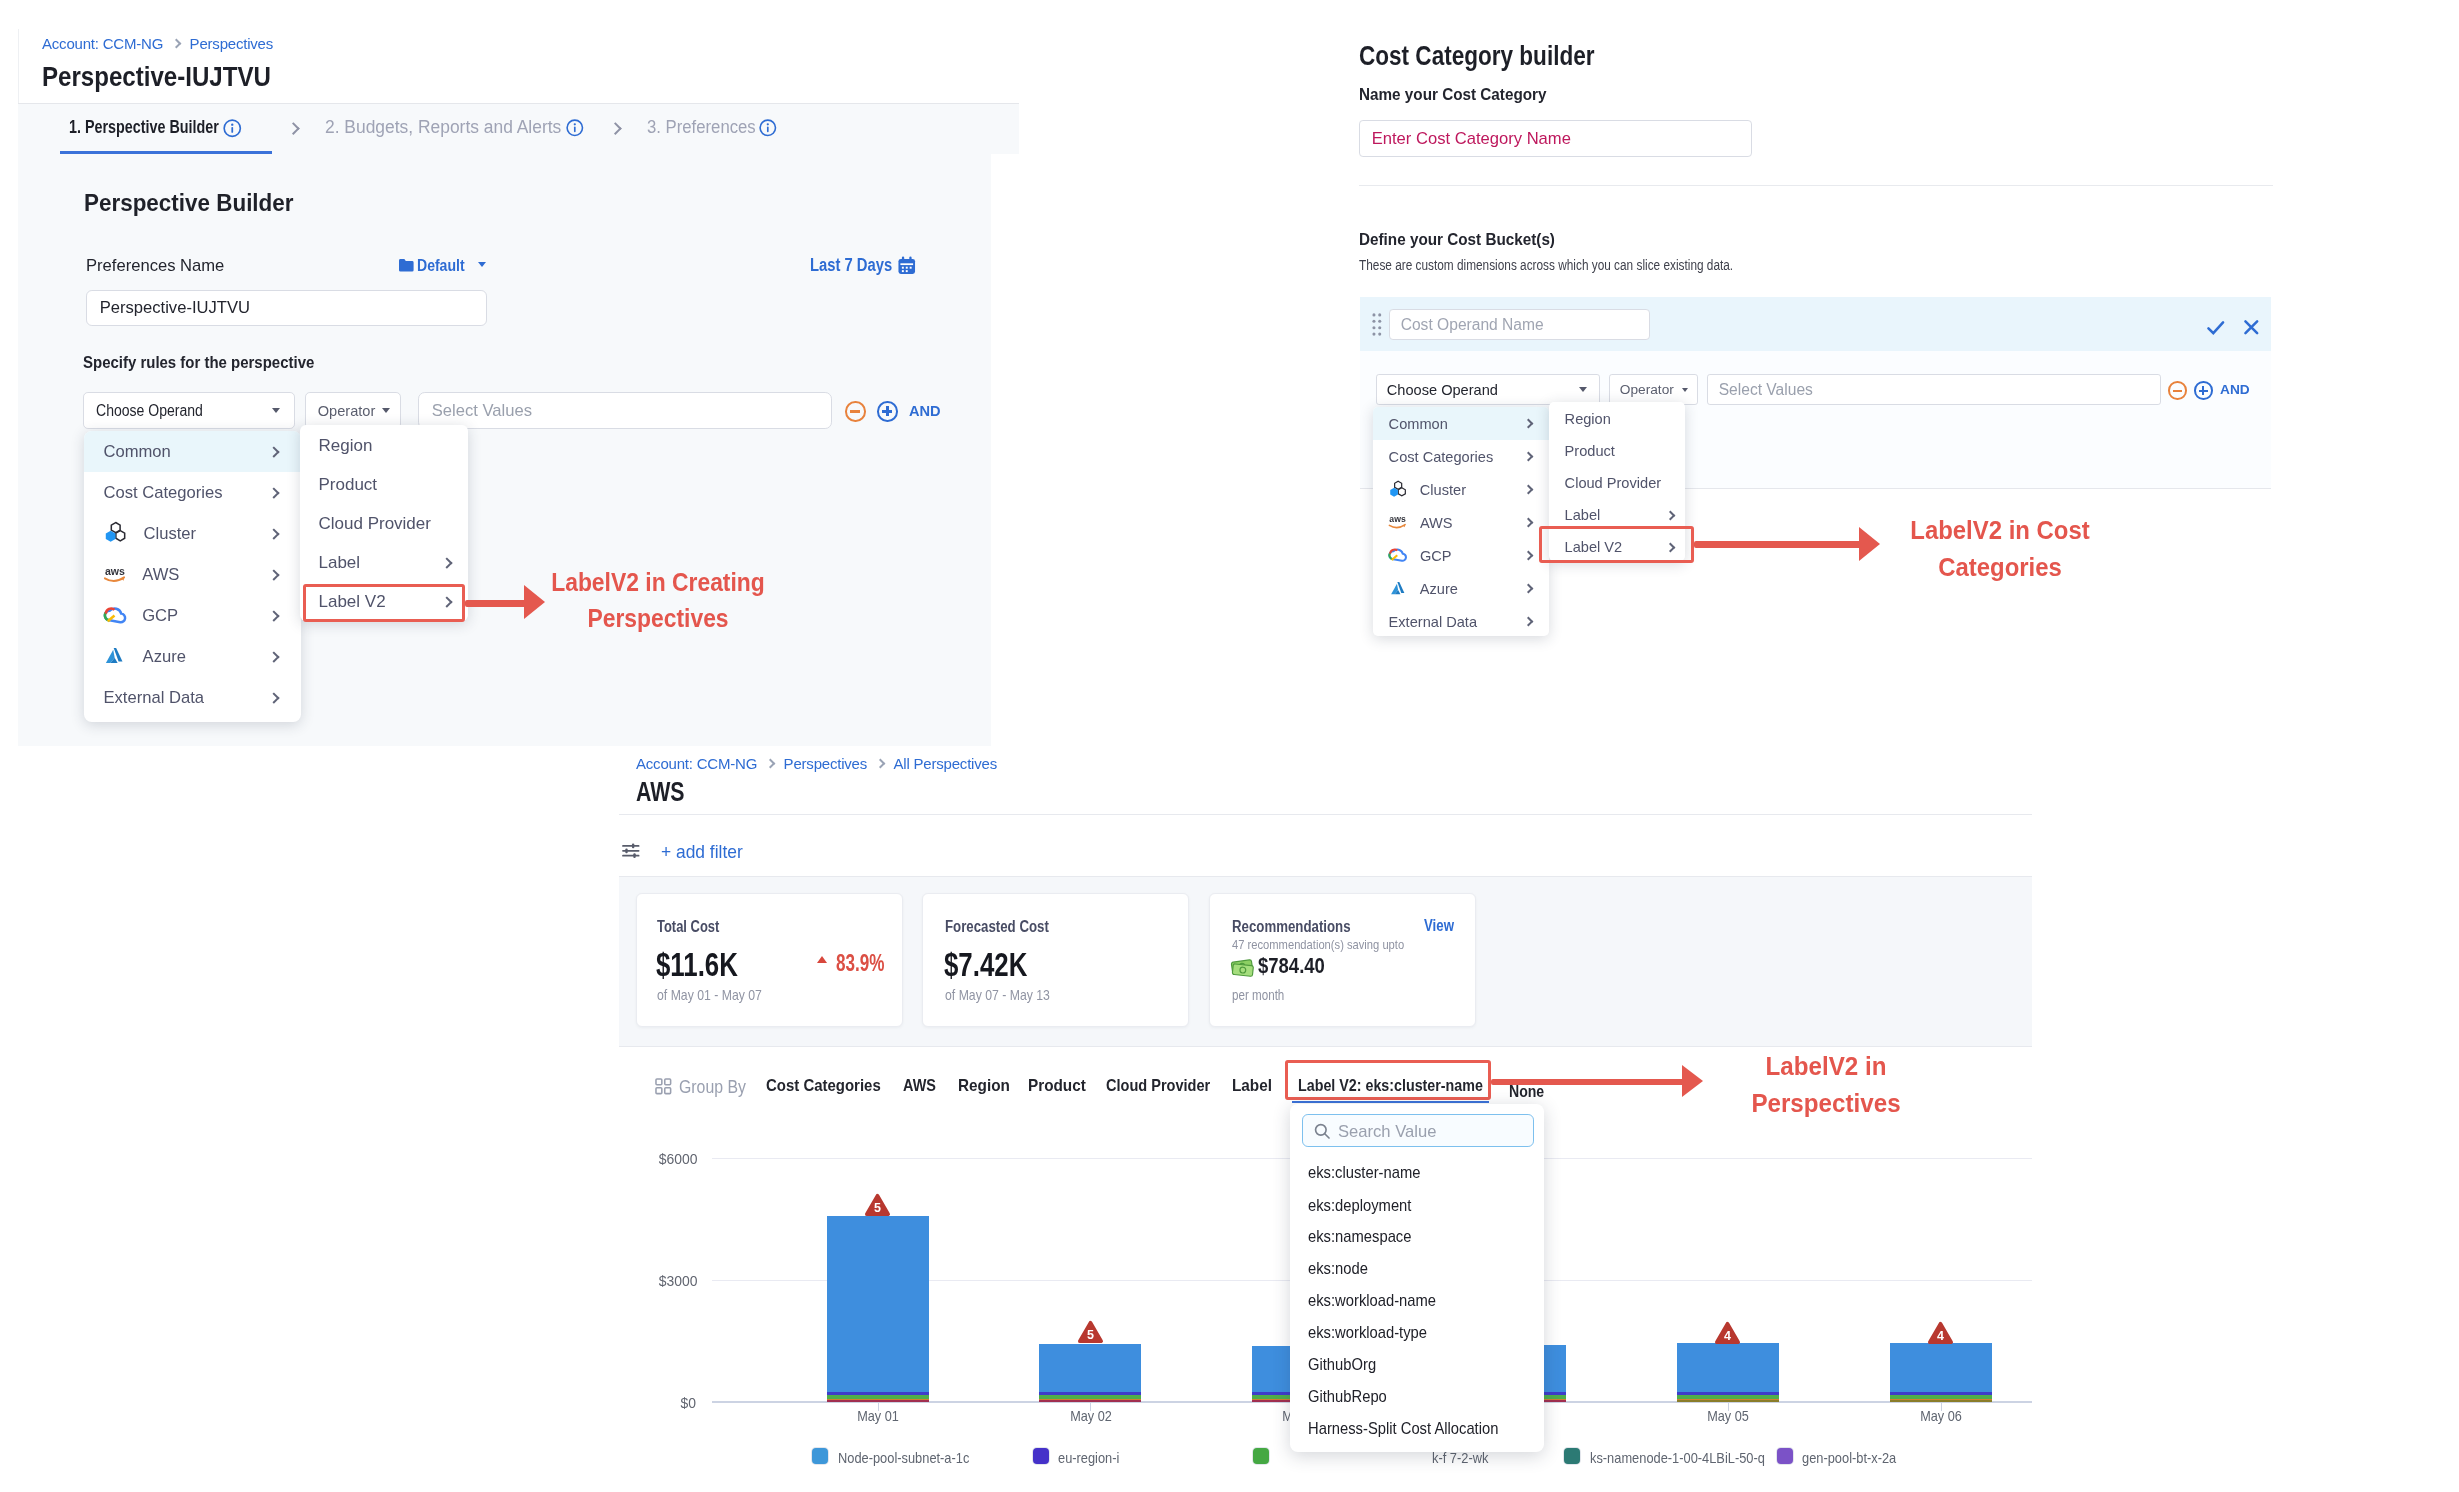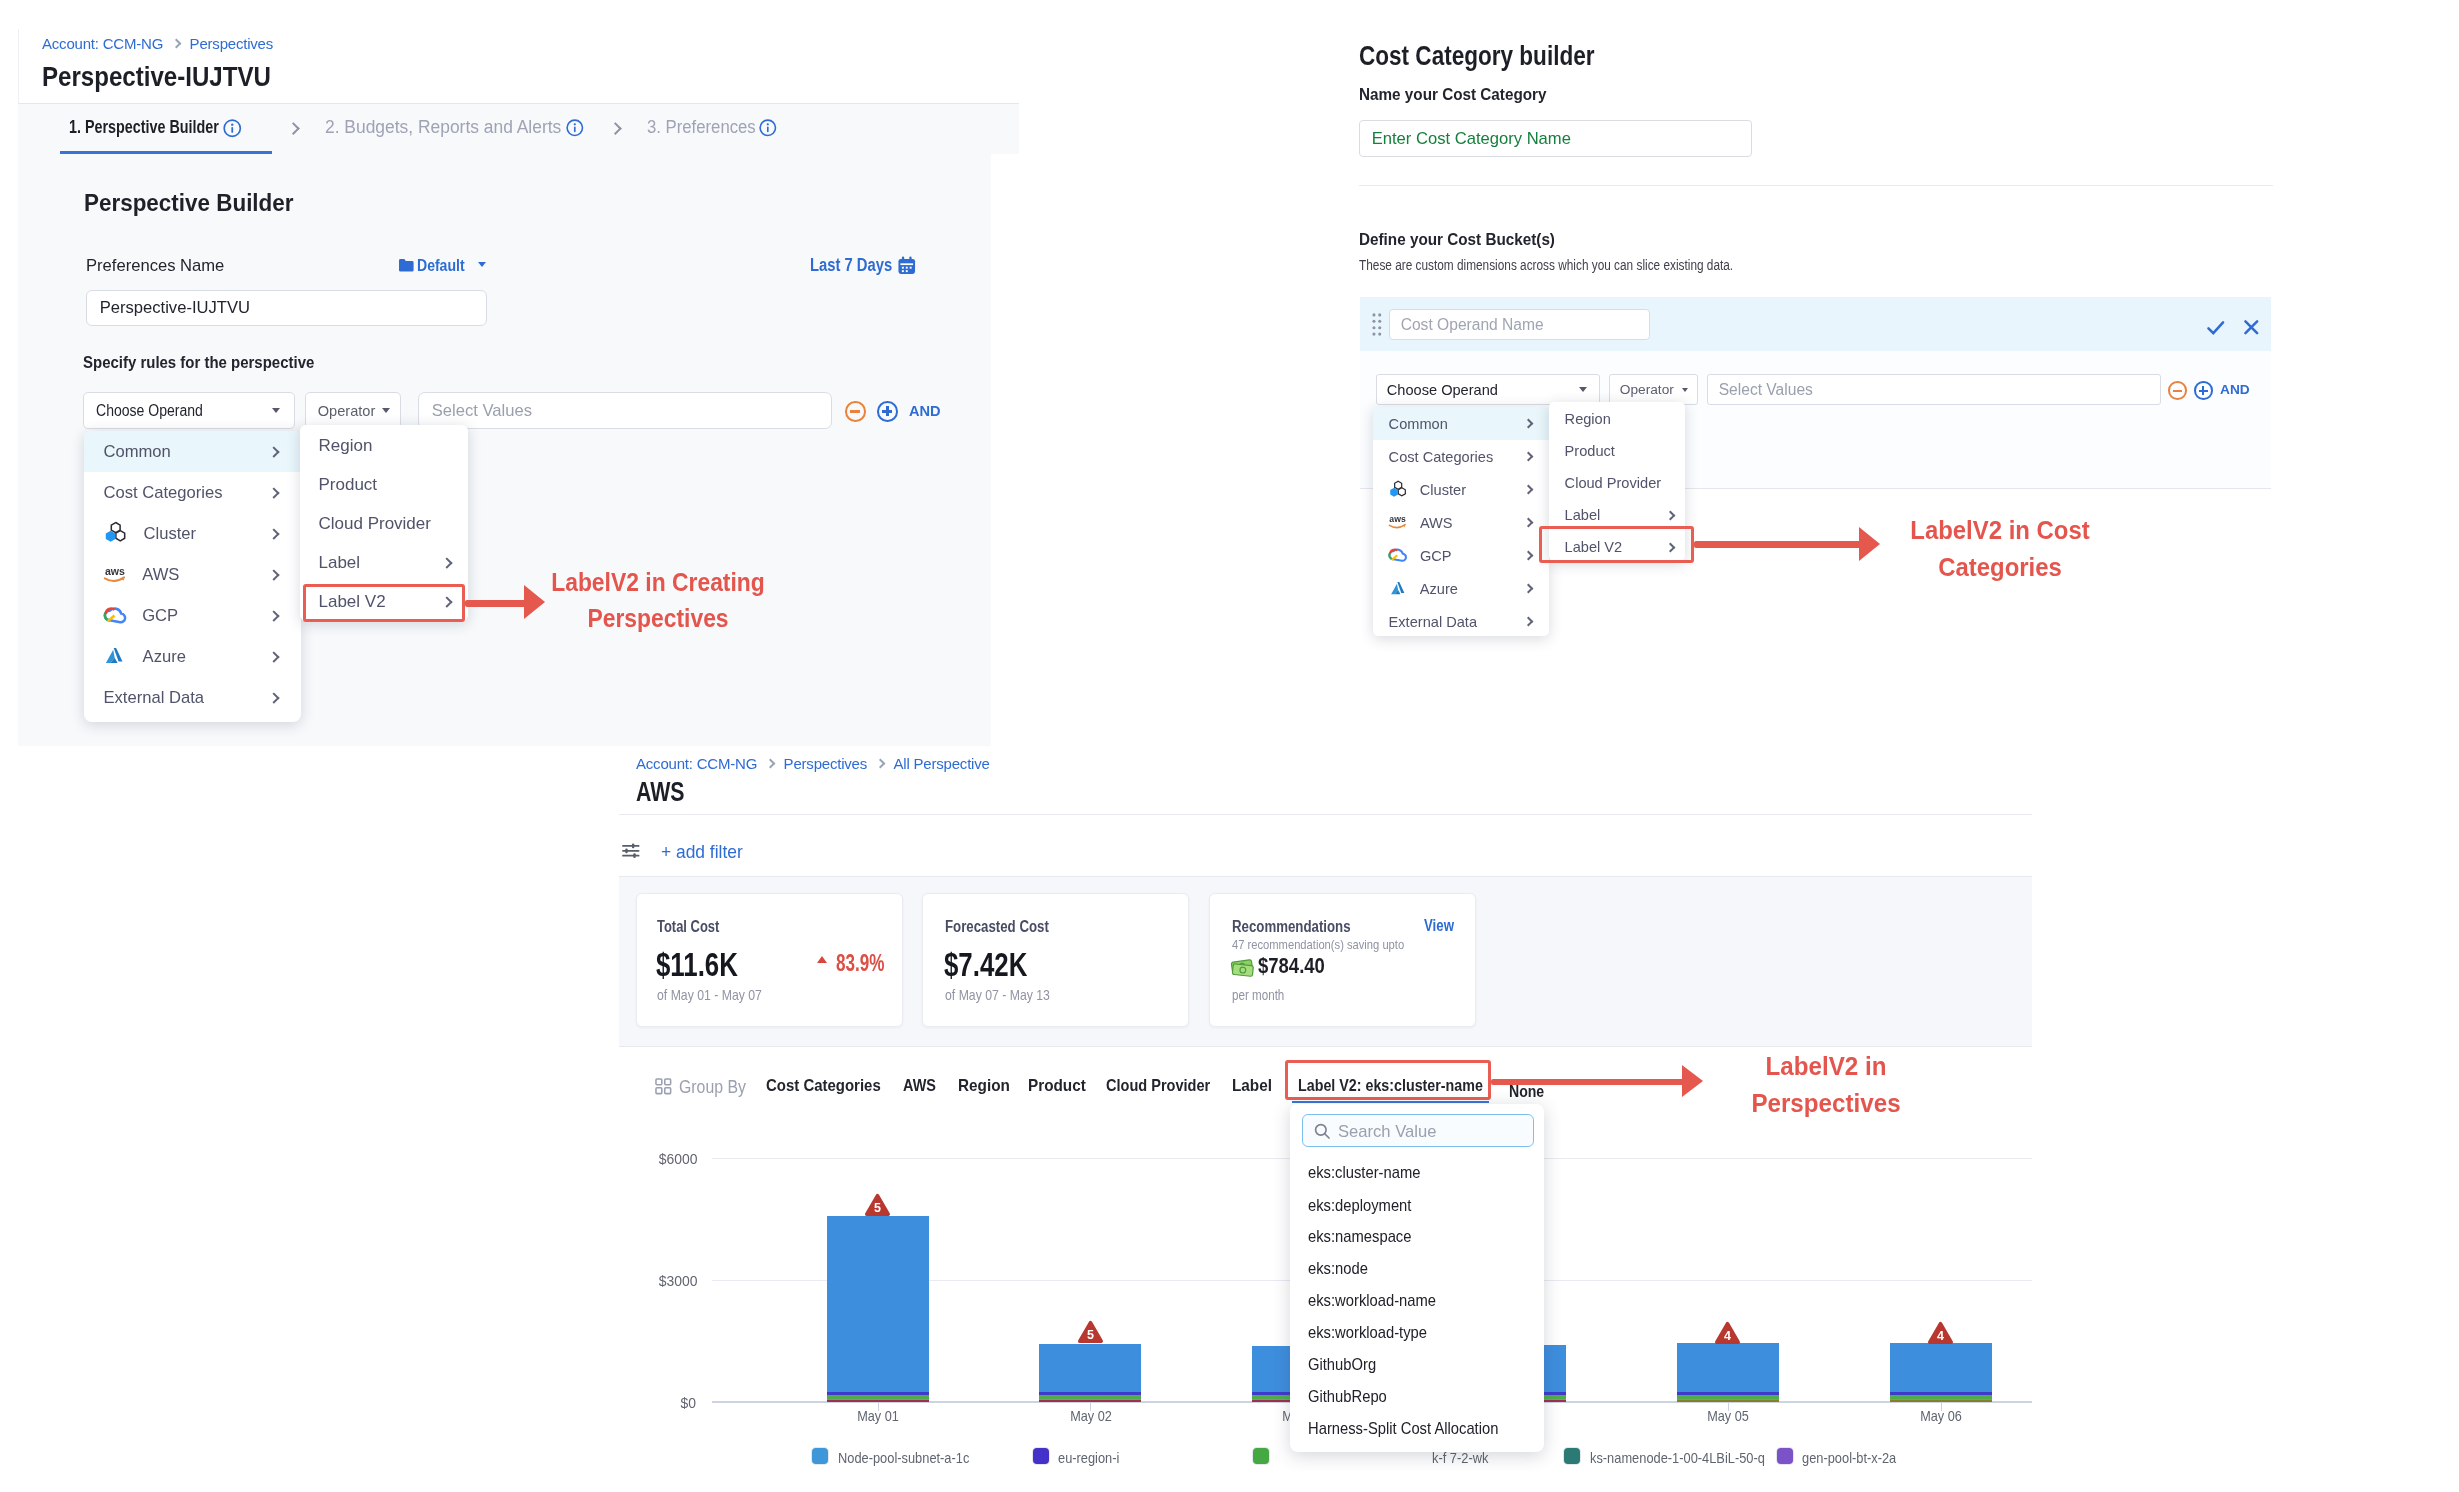--- a/index.html
+++ b/index.html
@@ -171,21 +171,21 @@
     </div>
 </div>
 <div class="redbox" style="left:303px;top:584px;width:162px;height:38px"></div>
 <div class="arrowshaft" style="left:465px;top:600px;width:62px;height:6.8px"></div>
 <div class="arrowhead" style="left:524px;top:585px;border-top-width:17.6px;border-bottom-width:17.6px;border-left-width:21.5px"></div>
 <div class="ann" style="left:507px;top:564px;width:302px;font-size:26px;line-height:36px;transform:scaleX(.88);transform-origin:50% 0">LabelV2 in Creating<br>Perspectives</div>
 
 <div class="a" style="left:1359px;top:41px;font-size:27px;font-weight:bold;color:#1d1f27;transform:scaleX(.835);transform-origin:0 0">Cost Category builder</div>
 <div class="a" style="left:1359px;top:85px;font-size:16.6px;font-weight:bold;color:#23252e;transform:scaleX(.92);transform-origin:0 0">Name your Cost Category</div>
 <div class="a inp" style="left:1359px;top:120px;width:393px;height:37px;border-radius:3.9px">
-    <span style="margin-left:11.7px;font-size:16.6px;color:#15803d">Enter Cost Category Name</span>
+    <span style="margin-left:11.7px;font-size:16.6px;color:#be185d">Enter Cost Category Name</span>
   </div>
 <div class="a" style="left:1359px;top:185px;width:914px;height:1px;background:#e8eaee"></div>
 <div class="a" style="left:1359px;top:230px;font-size:16.6px;font-weight:bold;color:#23252e;transform:scaleX(.92);transform-origin:0 0">Define your Cost Bucket(s)</div>
 <div class="a" style="left:1359px;top:257px;font-size:14px;color:#3f414c;transform:scaleX(.845);transform-origin:0 0">These are custom dimensions across which you can slice existing data.</div>
 
 <div class="a" style="left:1360px;top:297px;width:911px;height:192px;background:#fbfdff;border-bottom:1px solid #e5e7ec"></div>
 <div class="a" style="left:1360px;top:297px;width:911px;height:54px;background:#e9f5fc"></div>
 <svg class="a" width="11.7" height="25" viewBox="0 0 12 26" style="left:1371px;top:312px">
     <g fill="#8d93a5">
       <circle cx="3" cy="3" r="1.6"></circle>
@@ -300,21 +300,21 @@
 <div class="redbox" style="left:1539px;top:526px;width:155px;height:37px"></div>
 <div class="arrowshaft" style="left:1694px;top:541px;width:168px;height:6.8px"></div>
 <div class="arrowhead" style="left:1859px;top:527px;border-top-width:17.6px;border-bottom-width:17.6px;border-left-width:21.5px"></div>
 <div class="ann" style="left:1849px;top:512px;width:302px;font-size:26px;line-height:37px;transform:scaleX(.92);transform-origin:50% 0">LabelV2 in Cost<br>Categories</div>
 
 <div class="a flex" style="left:636px;top:754px;height:19.5px;font-size:15px;letter-spacing:-0.2px">
   <span class="blue">Account: CCM-NG</span>
   <span class="chevsm" style="margin:0 9.8px;border-color:#9aa3b5"></span>
   <span class="blue">Perspectives</span>
   <span class="chevsm" style="margin:0 9.8px;border-color:#9aa3b5"></span>
-  <span class="blue">All Perspective</span>
+  <span class="blue">All Perspectives</span>
 </div>
 <div class="a" style="left:636px;top:777px;font-size:27px;font-weight:bold;color:#1d1f27;transform:scaleX(.79);transform-origin:0 0">AWS</div>
 <div class="a" style="left:619px;top:814px;width:1413px;height:1px;background:#e7e9ee"></div>
 <svg class="a" width="17.6" height="17.6" viewBox="0 0 18 18" style="left:622px;top:842px">
     <g stroke="#585c6b" stroke-width="1.8" stroke-linecap="round">
       <line x1="1" y1="4" x2="17" y2="4"></line>
       <line x1="1" y1="9" x2="17" y2="9"></line>
       <line x1="1" y1="14" x2="17" y2="14"></line>
     </g>
     <g fill="#585c6b">

